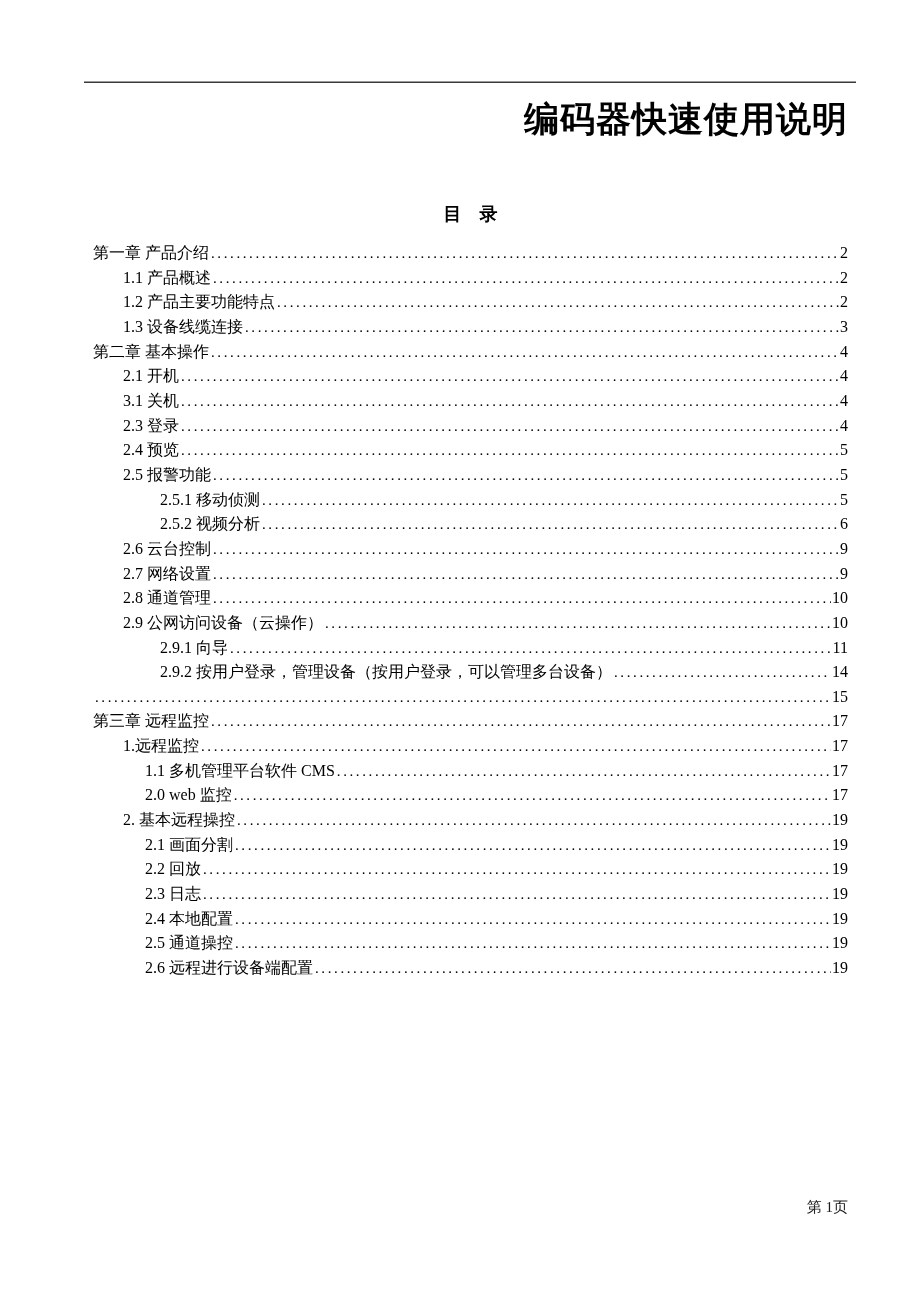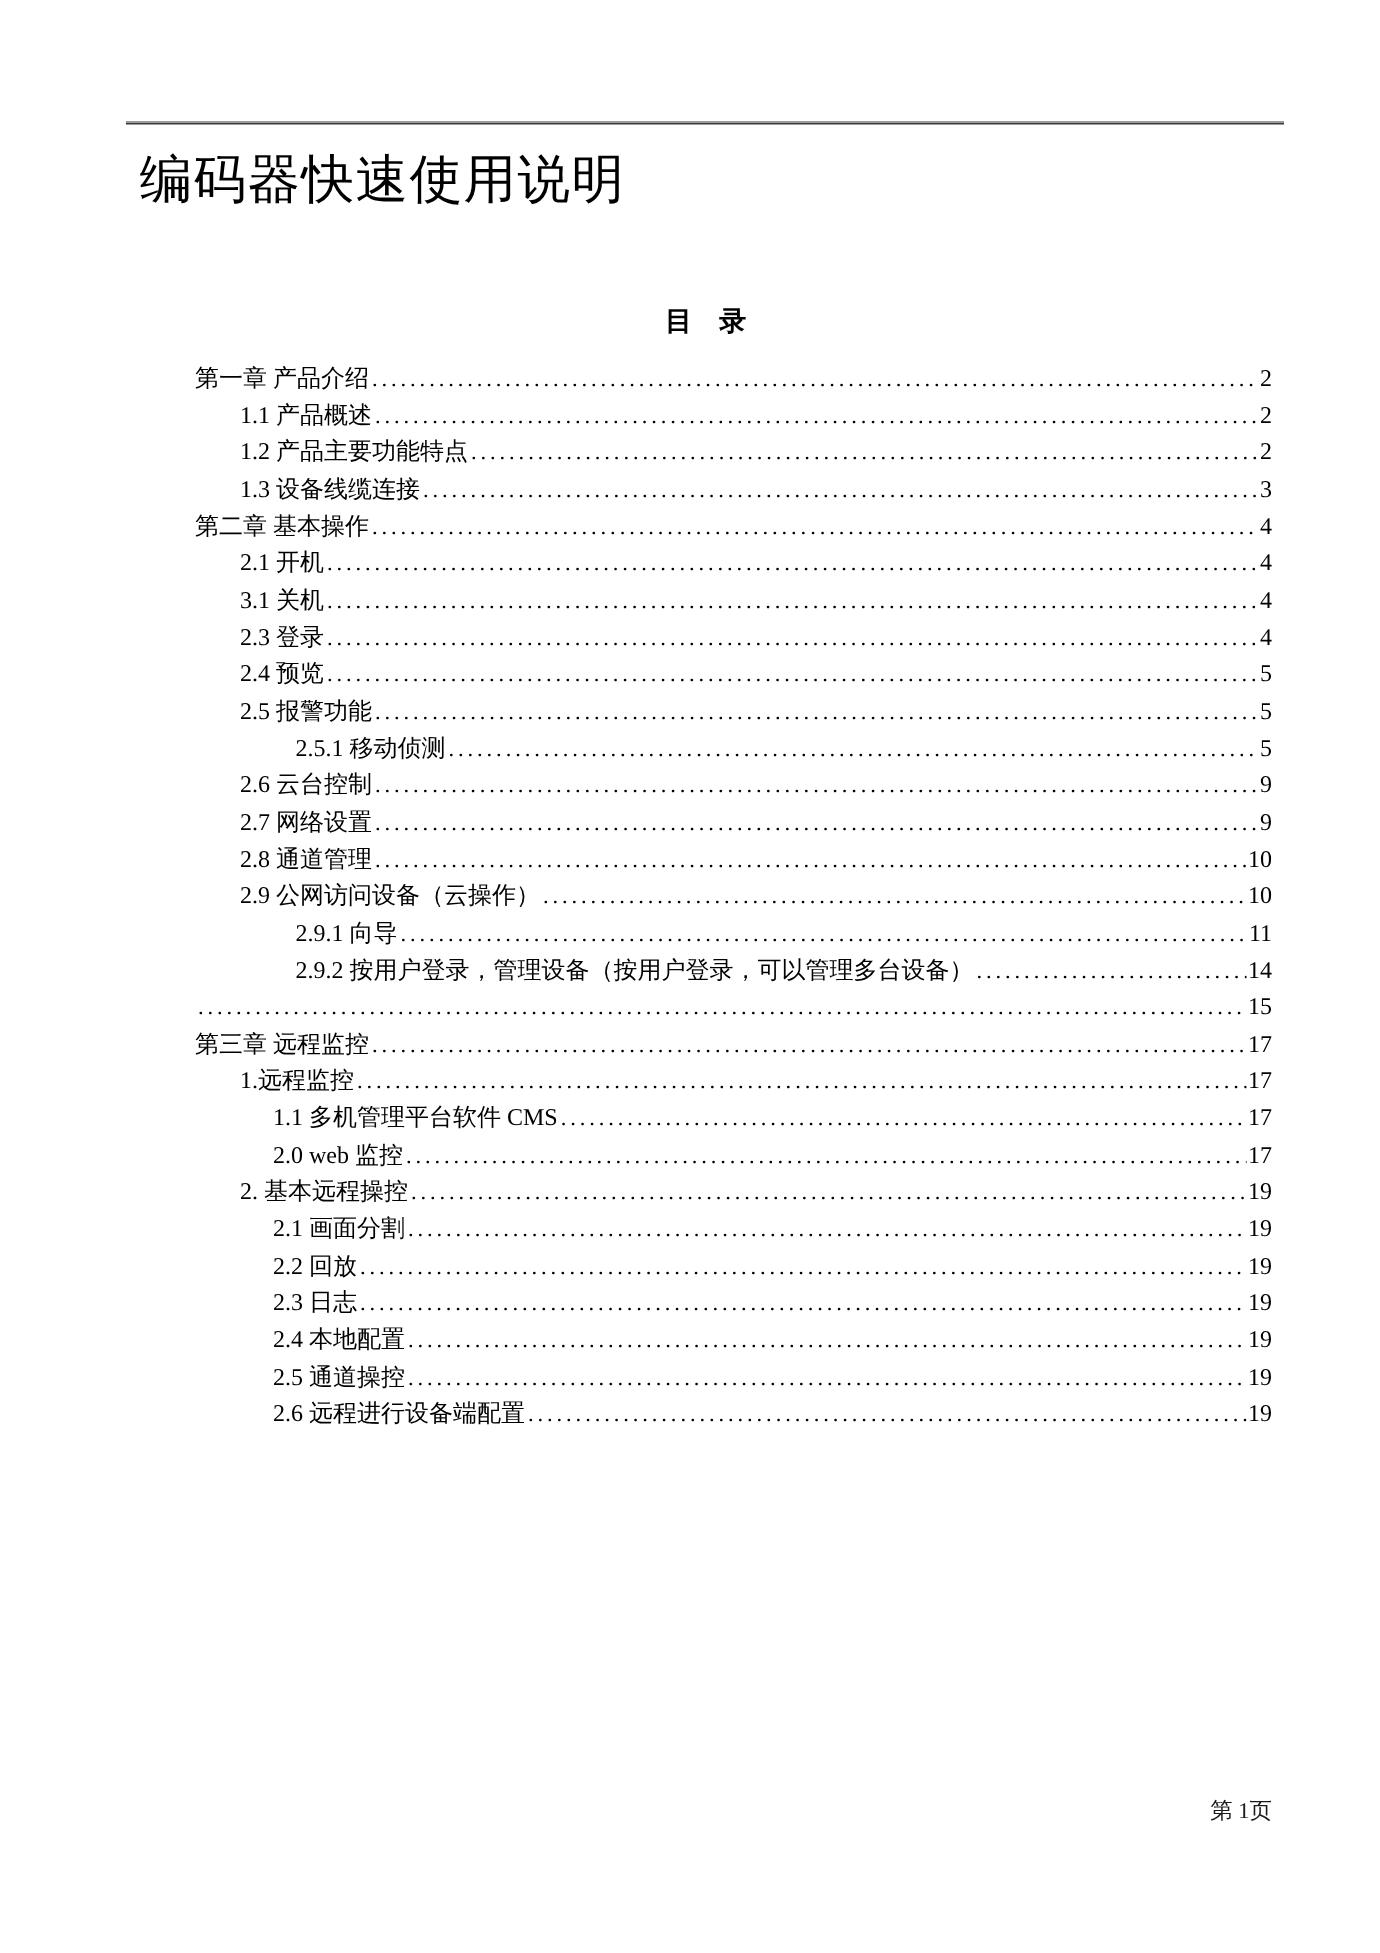--- a/index.html
+++ b/index.html
@@ -18,23 +18,23 @@
   .header-rule {
     position: absolute;
     top: 81px; left: 84px; right: 64px;
     height: 2px;
     background: #3a3a3a;
     border-top: 1px solid #9a9a9a;
   }
   .doc-title {
     position: absolute;
     top: 96px; left: 93px; right: 72px;
-    text-align: left;
+    text-align: right;
     font-size: 35px;
-    font-weight: normal;
+    font-weight: bold;
     letter-spacing: 1px;
     white-space: nowrap;
   }
   .toc-heading {
     position: absolute;
     top: 202px; left: 93px; right: 72px;
     text-align: center;
     font-size: 18px;
     font-weight: bold;
     white-space: pre;
@@ -44,21 +44,20 @@
     top: 241px; left: 93px; right: 72px;
   }
   .toc-row {
     display: flex;
     align-items: flex-end;
     height: 24.66px;
     font-size: 16px;
     line-height: 24.66px;
     white-space: nowrap;
     cursor: pointer;
-    margin-left: 37px;
   }
   .toc-row .label { flex: 0 0 auto; }
   .toc-row .dots {
     flex: 1 1 auto;
     overflow: hidden;
     white-space: nowrap;
     margin: 0 1px 0 2px;
   }
   .toc-row .dots::after {
     content: "..........................................................................................................................................................................................................";
@@ -141,20 +140,25 @@
       <div class="toc-row lv1">
       <span class="label">2.5 报警功能</span>
       <span class="dots"></span>
       <span class="pagenum">5</span>
     </div>
       <div class="toc-row lv3">
       <span class="label">2.5.1 移动侦测</span>
       <span class="dots"></span>
       <span class="pagenum">5</span>
     </div>
+      <div class="toc-row lv3">
+      <span class="label">2.5.2 视频分析</span>
+      <span class="dots"></span>
+      <span class="pagenum">6</span>
+    </div>
       <div class="toc-row lv1">
       <span class="label">2.6 云台控制</span>
       <span class="dots"></span>
       <span class="pagenum">9</span>
     </div>
       <div class="toc-row lv1">
       <span class="label">2.7 网络设置</span>
       <span class="dots"></span>
       <span class="pagenum">9</span>
     </div>

